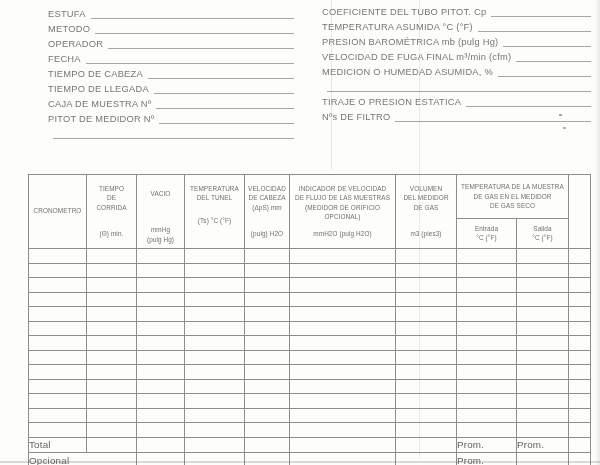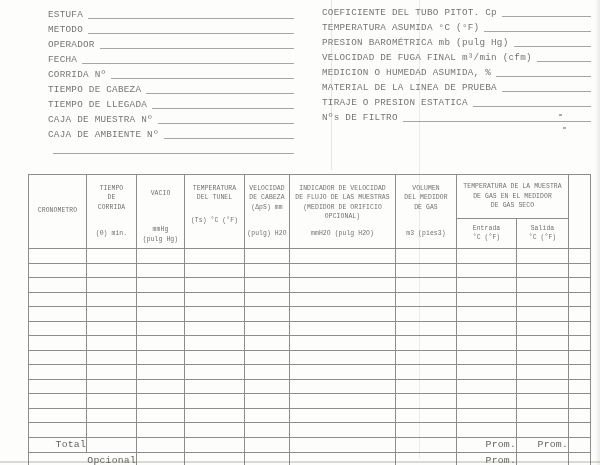--- a/index.html
+++ b/index.html
@@ -1,21 +1,21 @@
 <!DOCTYPE html>
 <html><head>
 <meta charset="utf-8">
 <style>
   html,body{margin:0;padding:0;}
   #page{
     position:relative;
     width:600px;height:465px;
     background:#fdfdfc;
     overflow:hidden;
-    font-family:Liberation Mono, monospace;
+    font-family:Liberation Sans, sans-serif;
     -webkit-font-smoothing:antialiased;
   }
   
   .form-col{position:absolute;}
   #form-left{left:48px;top:6px;width:246px;}
   #form-right{left:322px;top:4px;width:269px;}
   .frow{
     display:flex;align-items:flex-end;height:15px;
   }
   .flabel{
@@ -53,21 +53,21 @@
   }
   .hgroup{display:block;padding:2px 0;}
   .hsub{display:block;}
   thead tr.r1{height:36px;}
   thead tr.r2{height:25px;}
   tbody tr{height:14.5px;}
   tfoot tr.total-row{height:15px;}
   tfoot tr.prom-row{height:16px;}
   .ft{
     font-size:9.8px;color:#636360;letter-spacing:.2px;
-    text-align:right;padding-left:3px;white-space:nowrap;
+    text-align:left;padding-left:3px;white-space:nowrap;
     vertical-align:middle;
   }
   td.ft{padding-left:3px;}
   td.ft.indent{padding-left:37px;}
   
   .artifact{position:absolute;pointer-events:none;}
   #fold-a{left:331px;top:0;width:1px;height:170px;background:rgba(130,130,120,.18);}
   #fold-b{left:419px;top:0;width:1px;height:459px;background:rgba(130,130,120,.14);}
   #edge-right{right:0;top:0;width:5px;height:465px;background:linear-gradient(to right,rgba(0,0,0,0),rgba(90,90,80,.12));}
   #edge-bottom{left:0;top:461px;width:600px;height:2px;background:rgba(110,110,100,.25);}
@@ -90,37 +90,33 @@
       </div>
     <div class="frow">
         <span class="flabel">OPERADOR</span>
         <span class="fline"></span>
       </div>
     <div class="frow">
         <span class="flabel">FECHA</span>
         <span class="fline"></span>
       </div>
     <div class="frow">
-        <span class="flabel">CORRIDA Nº</span>
-        <span class="fline"></span>
-      </div>
-    <div class="frow">
         <span class="flabel">TIEMPO DE CABEZA</span>
         <span class="fline"></span>
       </div>
     <div class="frow">
         <span class="flabel">TIEMPO DE LLEGADA</span>
         <span class="fline"></span>
       </div>
     <div class="frow">
         <span class="flabel">CAJA DE MUESTRA Nº</span>
         <span class="fline"></span>
       </div>
     <div class="frow">
-        <span class="flabel">CAJA DE AMBIENTE Nº</span>
+        <span class="flabel">PITOT DE MEDIDOR Nº</span>
         <span class="fline"></span>
       </div>
     <div class="frow">
         <span class="fline"></span>
       </div>
   </div>
 
   <div id="form-right" class="form-col">
     <div class="frow">
         <span class="flabel">COEFICIENTE DEL TUBO PITOT. Cp</span>
@@ -136,21 +132,20 @@
       </div>
     <div class="frow">
         <span class="flabel">VELOCIDAD DE FUGA FINAL m³/min (cfm)</span>
         <span class="fline"></span>
       </div>
     <div class="frow">
         <span class="flabel">MEDICION O HUMEDAD ASUMIDA, %</span>
         <span class="fline"></span>
       </div>
     <div class="frow">
-        <span class="flabel">MATERIAL DE LA LINEA DE PRUEBA</span>
         <span class="fline"></span>
       </div>
     <div class="frow">
         <span class="flabel">TIRAJE O PRESION ESTATICA</span>
         <span class="fline"></span>
       </div>
     <div class="frow">
         <span class="flabel">Nºs DE FILTRO</span>
         <span class="fline"></span>
       </div>

